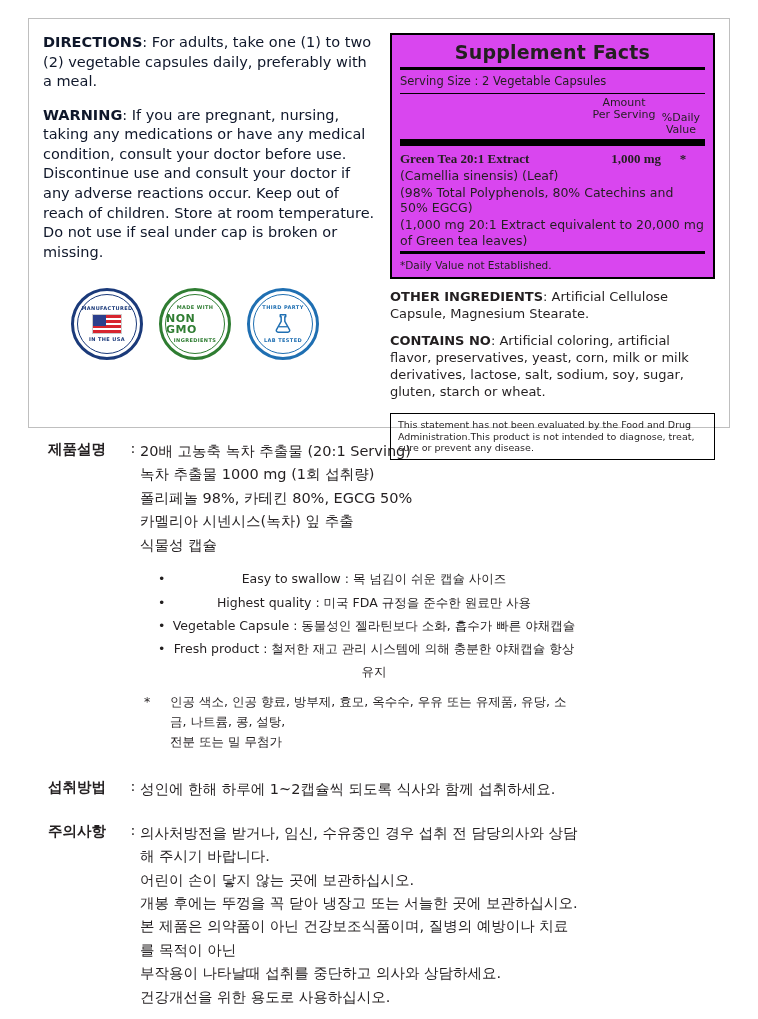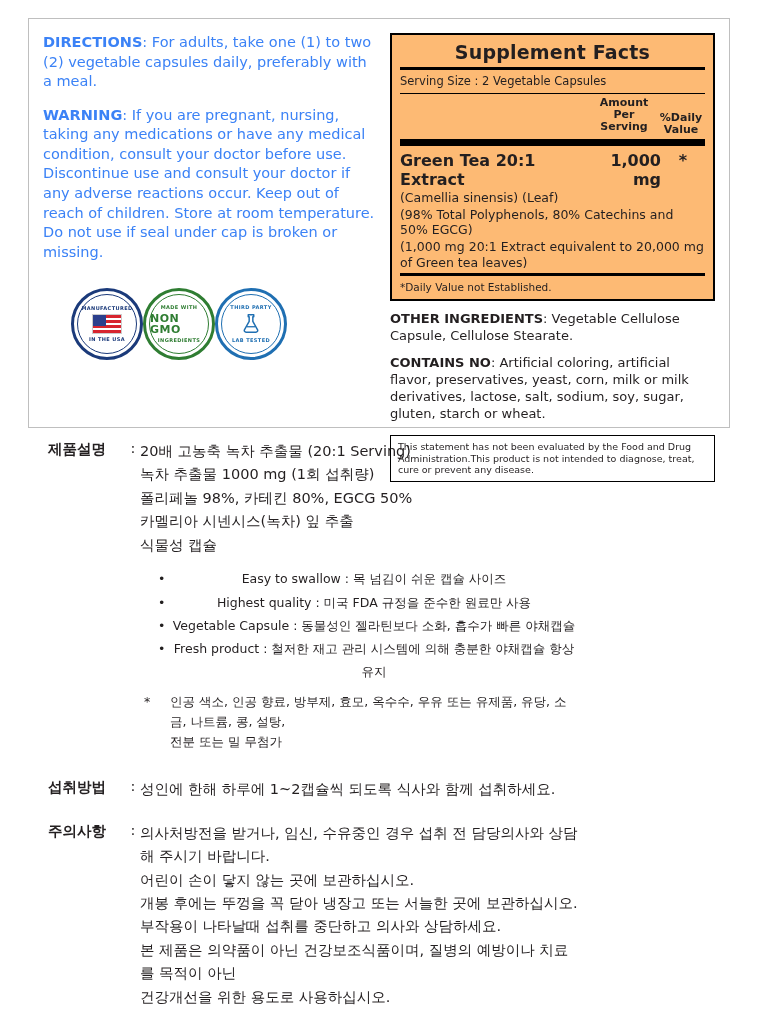--- a/index.html
+++ b/index.html
@@ -40,30 +40,31 @@
     padding-right: 14px;
   }
   .label-right {
     width: 326px;
     box-sizing: border-box;
   }
 
   .dir-block {
     font-size: 14.5px;
     line-height: 1.35;
-    color: #3b82f6;
+    color: #0f172a;
     margin-bottom: 14px;
   }
   .dir-block .kw {
     font-weight: bold;
   }
 
   
   .seals {
     display: flex;
+    gap: 16px;
     margin-top: 26px;
     padding-left: 28px;
   }
   .seal {
     width: 72px;
     height: 72px;
     border-radius: 50%;
     position: relative;
     box-sizing: border-box;
   }
@@ -133,21 +134,21 @@
   .flask {
     width: 22px; height: 22px;
     position: relative;
   }
 
   
   .sf-box {
     border: 2px solid #000;
     padding: 6px 8px 6px 8px;
     box-sizing: border-box;
-    background: #fdba74;
+    background: #d946ef;
   }
   .sf-title {
     text-align: center;
     font-size: 19px;
     font-weight: bold;
     letter-spacing: .2px;
     margin-bottom: 4px;
   }
   .rule-thin { border-top: 1px solid #000; margin: 3px 0; }
   .rule-med { border-top: 3px solid #000; margin: 3px 0; }
@@ -155,33 +156,34 @@
 
   .sf-serving {
     font-size: 11.5px;
     font-weight: normal;
     padding: 1px 0 2px 0;
   }
   .sf-head {
     display: flex;
     justify-content: flex-end;
     font-size: 11px;
-    font-weight: bold;
+    font-weight: normal;
     line-height: 1.1;
     text-align: center;
   }
   .sf-head .c1 { width: 66px; }
   .sf-head .c2 { width: 48px; margin-top: 15px; }
 
   .sf-main-row {
     display: flex;
     align-items: flex-start;
-    font-size: 16px;
+    font-size: 13px;
     font-weight: bold;
     padding-top: 2px;
+    font-family: Liberation Serif, serif;
   }
   .sf-main-row .nm { flex: 1; }
   .sf-main-row .amt { width: 76px; text-align: right; }
   .sf-main-row .dv { width: 44px; text-align: center; }
 
   .sf-sub {
     font-size: 12.5px;
     line-height: 1.25;
     padding-top: 1px;
   }
@@ -369,21 +371,21 @@
         </div>
         <div class="sf-sub">(Camellia sinensis) (Leaf)</div>
         <div class="sf-sub">(98% Total Polyphenols, 80% Catechins and 50% EGCG)</div>
         <div class="sf-sub">(1,000 mg 20:1 Extract equivalent to 20,000 mg of Green tea leaves)</div>
 
         <div class="rule-med"></div>
         <div class="sf-foot">*Daily Value not Established.</div>
       </div>
 
       <div class="oi-block">
-        <span class="kw">OTHER INGREDIENTS</span><span>: Vegetable Cellulose Capsule, Cellulose Stearate.</span>
+        <span class="kw">OTHER INGREDIENTS</span><span>: Artificial Cellulose Capsule, Magnesium Stearate.</span>
       </div>
 
       <div class="oi-block">
         <span class="kw">CONTAINS NO</span><span>: Artificial coloring, artificial flavor, preservatives, yeast, corn, milk or milk derivatives, lactose, salt, sodium, soy, sugar, gluten, starch or wheat.</span>
       </div>
 
       <div class="disclaimer">This statement has not been evaluated by the Food and Drug Administration.This product is not intended to diagnose, treat, cure or prevent any disease.</div>
 
     </div>
   </div>
@@ -424,21 +426,21 @@
     </div>
   </div>
 
   <div class="kr-row sec-gap-2">
     <div class="kr-label">주의사항</div>
     <div class="kr-colon">:</div>
     <div class="kr-body">
       <span class="ln">의사처방전을 받거나, 임신, 수유중인 경우 섭취 전 담당의사와 상담해 주시기 바랍니다.</span>
       <span class="ln">어린이 손이 닿지 않는 곳에 보관하십시오.</span>
       <span class="ln">개봉 후에는 뚜껑을 꼭 닫아 냉장고 또는 서늘한 곳에 보관하십시오.</span>
+      <span class="ln">본 제품은 의약품이 아닌 건강보조식품이며, 질병의 예방이나 치료를 목적이 아닌</span>
       <span class="ln">부작용이 나타날때 섭취를 중단하고 의사와 상담하세요.</span>
-      <span class="ln">본 제품은 의약품이 아닌 건강보조식품이며, 질병의 예방이나 치료를 목적이 아닌</span>
       <span class="ln">건강개선을 위한 용도로 사용하십시오.</span>
     </div>
   </div>
 
   <div class="final-note" style="color: rgb(63, 143, 95);">* 상기 제품은 제품 리뉴얼 등으로 사진 이미지와 다를 수 있습니다.</div>
 
 </div>
 
 </body></html>

